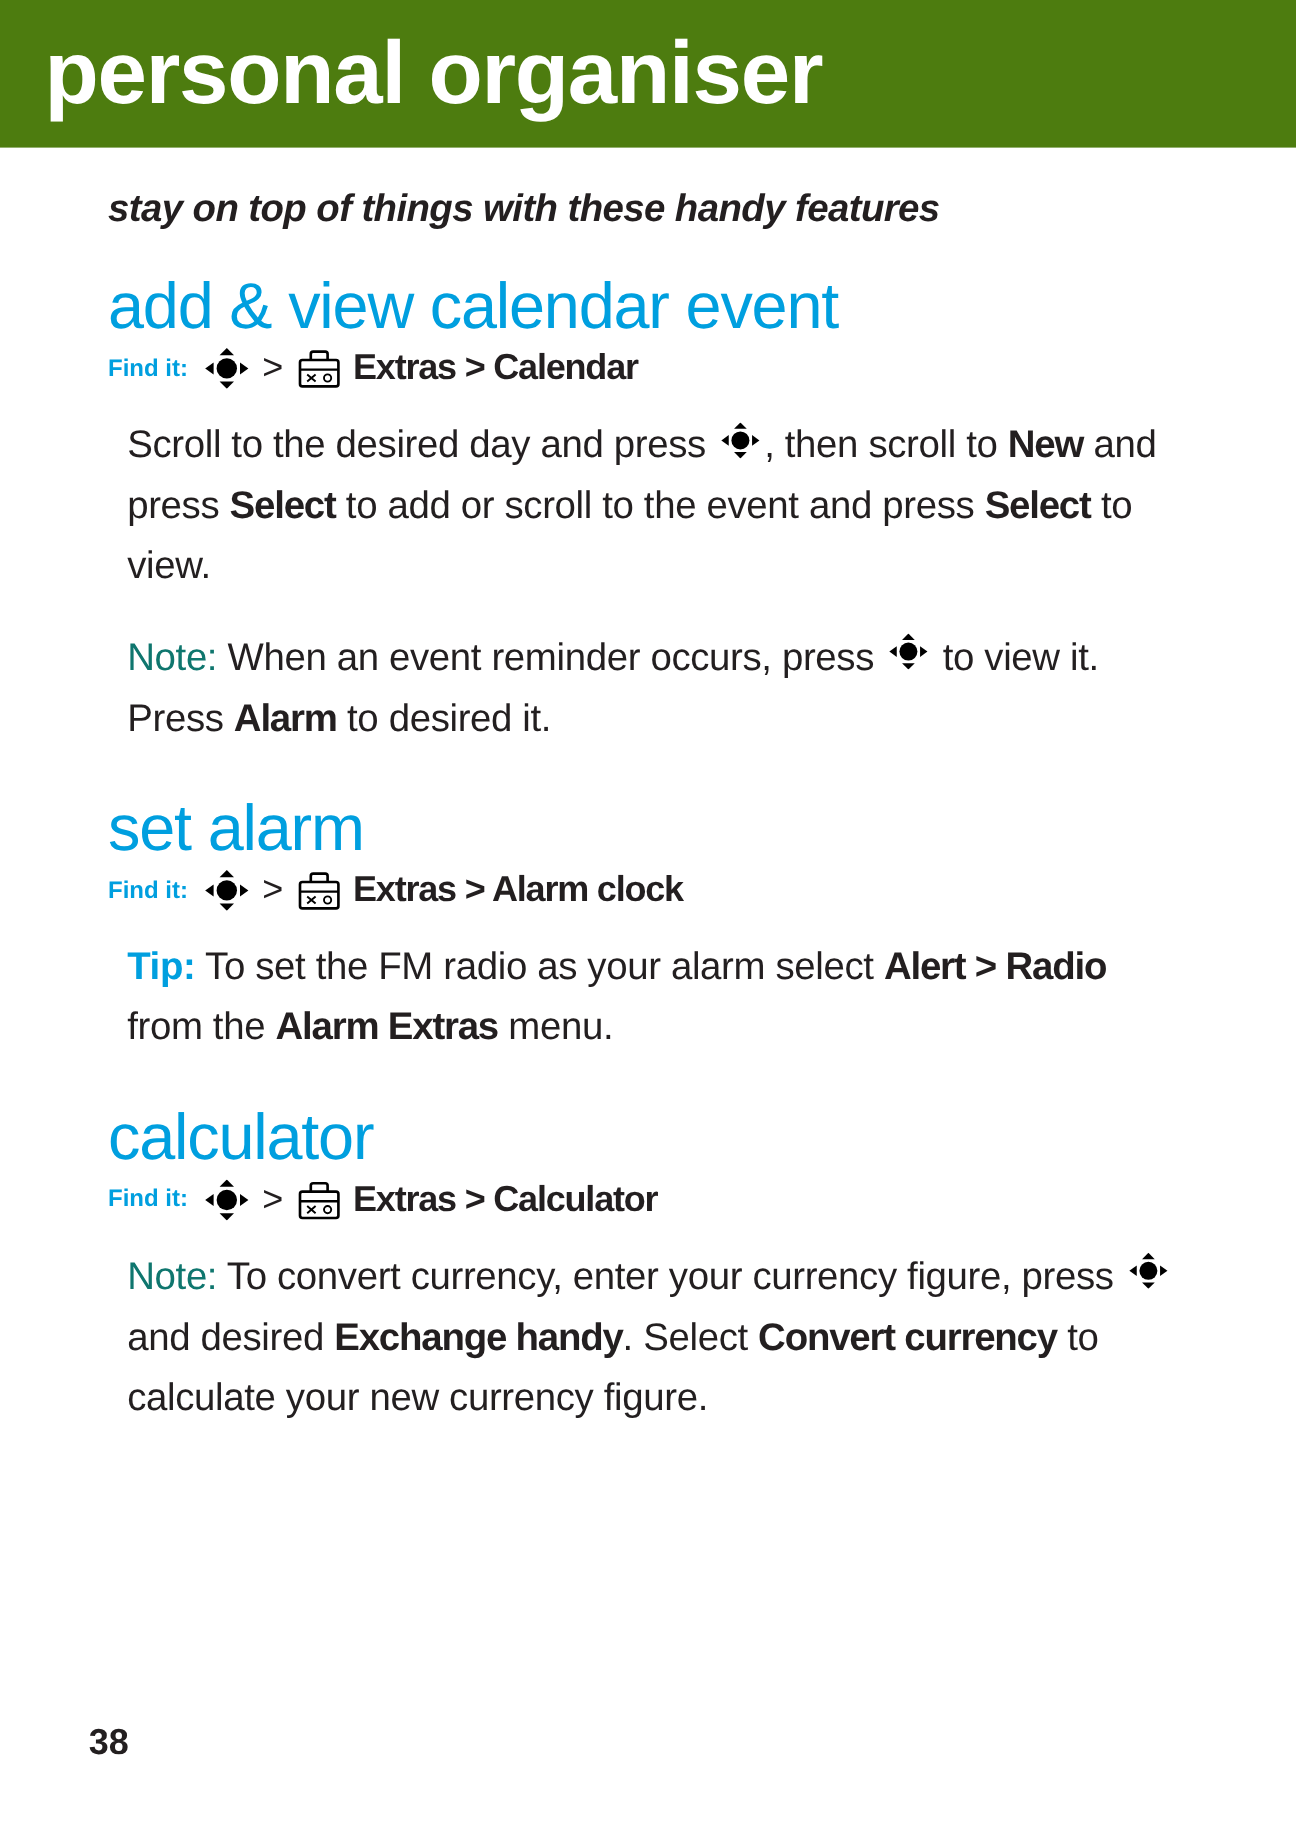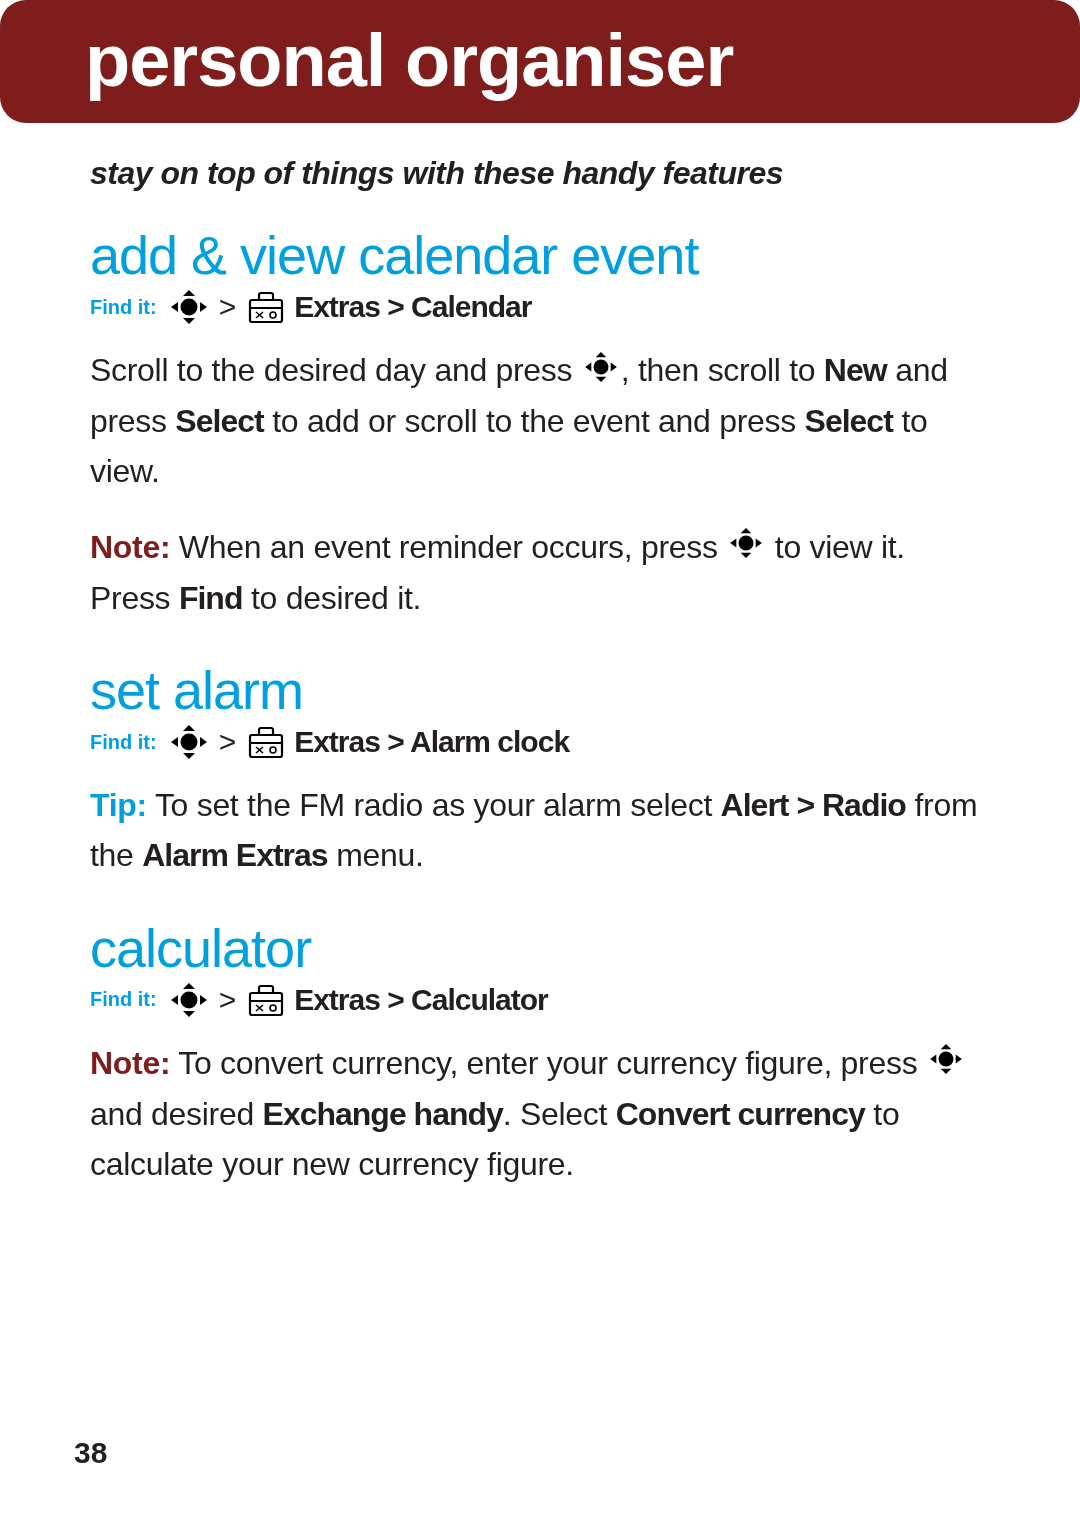--- a/index.html
+++ b/index.html
@@ -5,24 +5,23 @@
   * { margin: 0; padding: 0; box-sizing: border-box; }
   body {
     width: 1080px;
     height: 1532px;
     background: #fff;
     font-family: Arial, Helvetica, sans-serif;
     color: #231f20;
     position: relative;
   }
   .banner {
-    background: #7f1d1d;
+    background: #4d7c0f;
     width: 100%;
-    padding: 18px 0 20px 85px;
-    border-radius: 26px;
+    padding: 18px 0 20px 37px;
   }
   .banner-title {
     color: #fff;
     font-size: 74px;
     font-weight: 700;
     letter-spacing: -1px;
   }
   .content {
     padding: 32px 90px 0 90px;
   }
@@ -52,23 +51,24 @@
     color: #009fdf;
     font-weight: 700;
     font-size: 20px;
     margin-right: 4px;
   }
   .body-text {
     font-size: 32px;
     line-height: 1.55;
     margin-bottom: 26px;
     letter-spacing: -0.3px;
+    margin-left: 16px;
   }
   .body-text.tight { margin-bottom: 36px; }
-  .note-label { color: #7f1d1d; font-weight: 700; }
+  .note-label { color: #0f766e; font-weight: 400; }
   .tip-label { color: #009fdf; font-weight: 700; }
   .bold-cond { font-weight: 700; font-stretch: condensed; letter-spacing: -1px; }
   .gt { font-family: Arial; padding: 0 2px; }
   .nav-icon {
     display: inline-block;
     vertical-align: middle;
   }
   .nav-icon svg { display: block; }
   .toolbox-icon {
     display: inline-block;
@@ -137,21 +137,21 @@
         </svg></span><span>, then scroll to </span><span class="bold-cond">New</span><span> and press </span><span class="bold-cond">Select</span><span> to add or scroll to the event and press </span><span class="bold-cond">Select</span><span> to view.</span>
   </div>
 
   <div class="body-text tight">
     <span class="note-label">Note:</span><span> When an event reminder occurs, press </span><span class="inline-icon"><svg width="40" height="30" viewBox="0 0 40 34">
           <polygon points="20,0 26,6 14,6" fill="#000"></polygon>
           <polygon points="20,34 26,28 14,28" fill="#000"></polygon>
           <polygon points="2,17 9,12 9,22" fill="#000"></polygon>
           <polygon points="38,17 31,12 31,22" fill="#000"></polygon>
           <ellipse cx="20" cy="17" rx="8.5" ry="8.5" fill="#000"></ellipse>
-        </svg></span><span> to view it. Press </span><span class="bold-cond">Find</span><span> to desired it.</span>
+        </svg></span><span> to view it. Press </span><span class="bold-cond">Alarm</span><span> to desired it.</span>
   </div>
 
   <div class="section-heading">set alarm</div>
   <div class="find-it-line">
     <span class="find-it-label">Find it:</span>
     <span class="nav-icon">
       <svg width="40" height="34" viewBox="0 0 40 34">
           <polygon points="20,0 26,6 14,6" fill="#000"></polygon>
           <polygon points="20,34 26,28 14,28" fill="#000"></polygon>
           <polygon points="2,17 9,12 9,22" fill="#000"></polygon>

